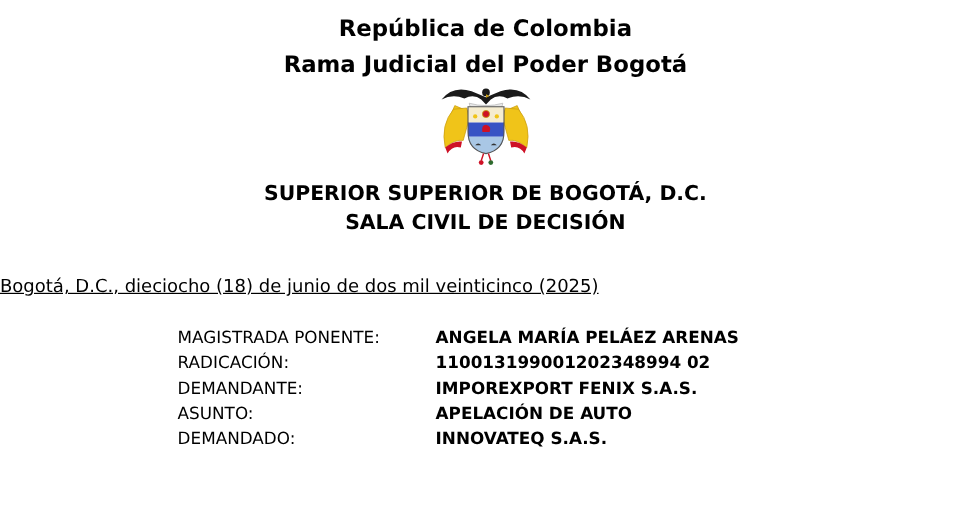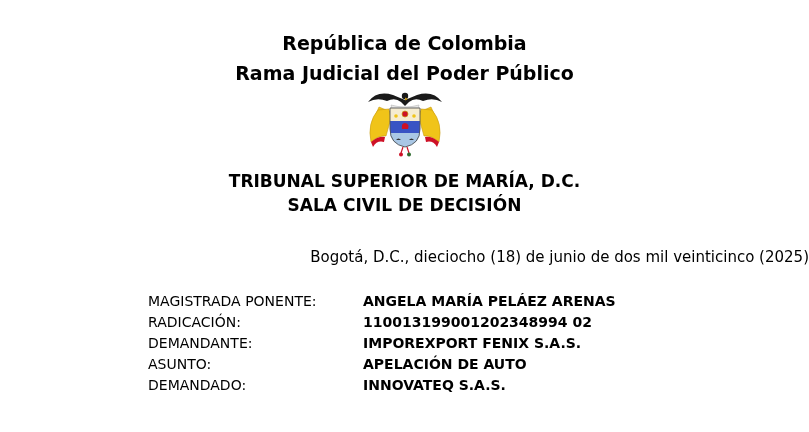--- a/index.html
+++ b/index.html
@@ -10,49 +10,50 @@
     background: var(--background, #fff);
     font-family: "DejaVu Sans", "Liberation Sans", sans-serif;
     color: var(--text, #000);
   }
   .page { position: relative; width: 809px; height: 432px; overflow: hidden; }
 
   .main-title {
     text-align: center; font-weight: bold;
     font-size: 19px; line-height: 30px;
   }
-  .main-title.first { margin-top: 28px; }
+  .main-title.first { margin-top: 9px; }
 
   .arms-wrap { height: 71px; margin-top: 1px; text-align: center; }
   .arms-wrap svg { display: inline-block; }
 
   .court-title {
     text-align: center; font-weight: bold;
     font-size: 17px; line-height: 24px;
   }
   .court-title.first { margin-top: 9px; }
 
   .date-line {
-    text-align: right; font-size: 15px; line-height: 18px;
+    text-align: left; font-size: 15px; line-height: 18px;
     margin-top: 31px;
+    text-decoration: underline;
   }
 
   .info-table { margin: 25px 0 0 148px; font-size: 14px; }
   .info-row { display: flex; }
   .info-label { width: 215px; flex: 0 0 215px; line-height: 21px; }
   .info-value { width: 352px; font-weight: bold; line-height: 21px; }
   .info-value.justify { text-align: justify; }
 </style>
 </head>
 <body>
 
 <div class="page">
 
   <div class="main-title first">República de Colombia</div>
-  <div class="main-title">Rama Judicial del Poder Público</div>
+  <div class="main-title">Rama Judicial del Poder Bogotá</div>
 
   <div class="arms-wrap">
     <svg width="80" height="71" viewBox="0 0 80 71" aria-hidden="true">
 
       <path d="M3,13 Q12,1 28,6 L40,11 L52,6 Q68,1 77,13 Q68,8 58,12 Q50,8 44,13 L40,17 L36,13 Q30,8 22,12 Q12,8 3,13 Z" fill="var(--arms-black)"></path>
       <circle cx="40" cy="7" r="3.2" fill="var(--arms-black)"></circle>
       <path d="M40,8.5 L43,10 L40,11.5 Z" fill="var(--arms-yellow-dark)"></path>
 
       <path d="M26,16 Q40,20 54,16 L53,20 Q40,23 27,20 Z" fill="#e8e8e8" stroke="#aaaaaa" stroke-width="0.5"></path>
 
@@ -76,21 +77,21 @@
       <path d="M44,51 q2.5,-3 5,0 l-5,0 z" fill="#333333"></path>
 
       <path d="M25,19 H55 V40 Q55,55 40,58 Q25,55 25,40 Z" fill="none" stroke="var(--arms-outline)" stroke-width="0.9"></path>
 
       <path d="M38,58 L36,64 M42,58 L44,64" stroke="var(--arms-red)" stroke-width="1.2" fill="none"></path>
       <circle cx="36" cy="65.5" r="2" fill="var(--arms-red)"></circle>
       <circle cx="44" cy="65.5" r="2" fill="#2d6a2d"></circle>
     </svg>
   </div>
 
-  <div class="court-title first">TRIBUNAL SUPERIOR DE MARÍA, D.C.</div>
+  <div class="court-title first">SUPERIOR SUPERIOR DE BOGOTÁ, D.C.</div>
   <div class="court-title">SALA CIVIL DE DECISIÓN</div>
 
   <div class="date-line">Bogotá, D.C., dieciocho (18) de junio de dos mil veinticinco (2025)</div>
 
   <div class="info-table">
     <div class="info-row">
       <div class="info-label">MAGISTRADA PONENTE:</div>
       <div class="info-value">ANGELA MARÍA PELÁEZ ARENAS</div>
     </div>
     <div class="info-row">

